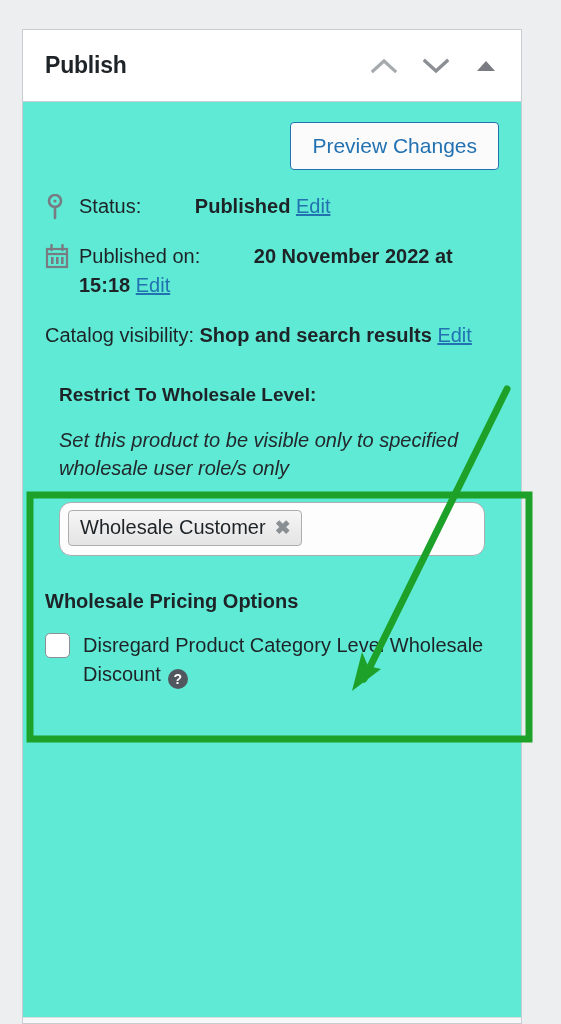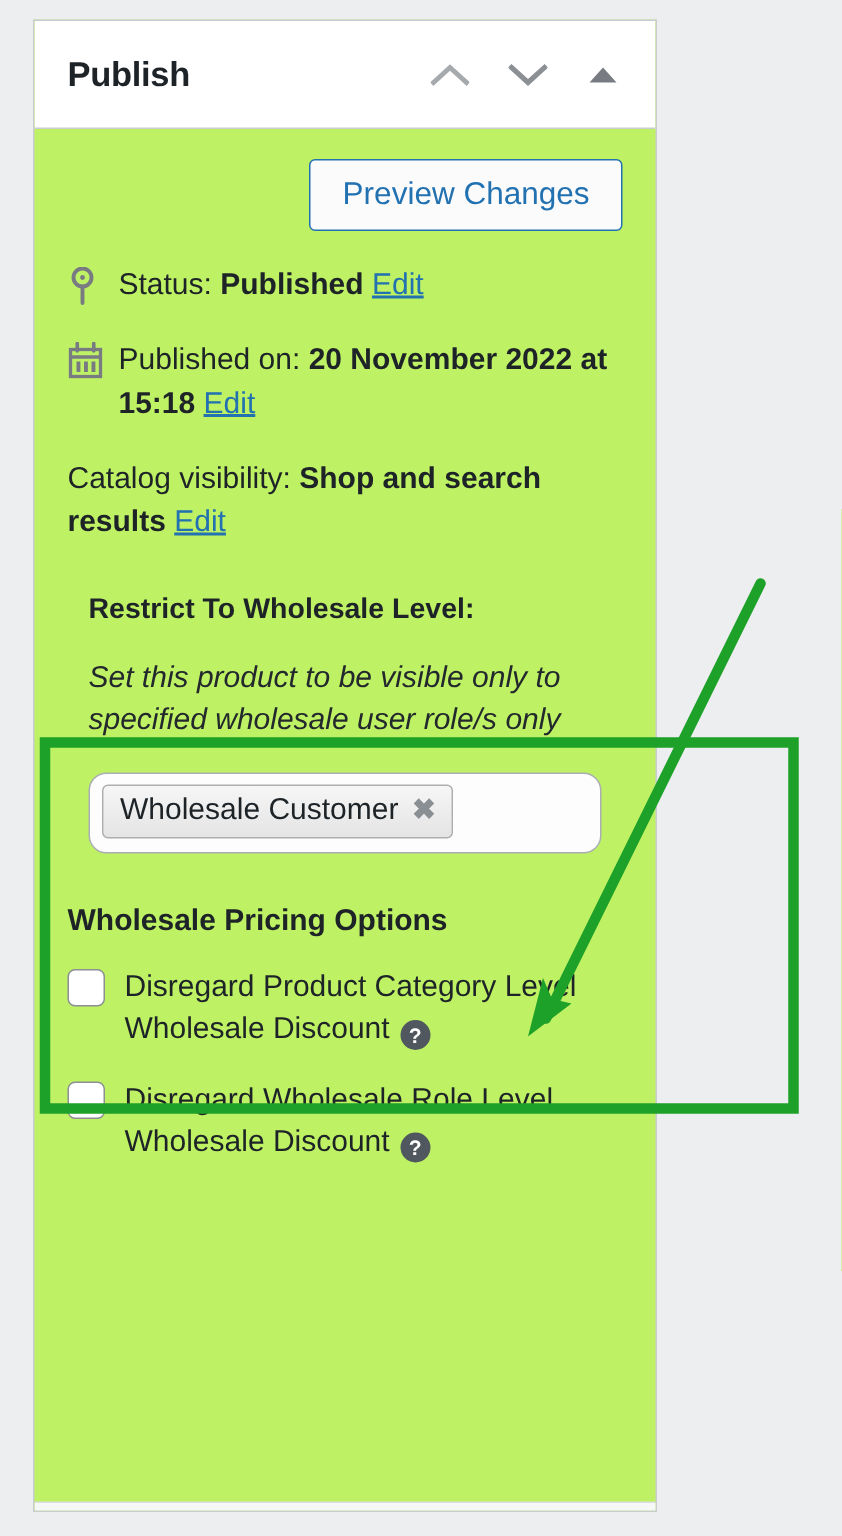--- a/index.html
+++ b/index.html
@@ -12,24 +12,24 @@
     background: #eceef0;
     font-family: "Liberation Sans", sans-serif;
     overflow: hidden;
     position: relative;
   }
 
   
   .panel {
     position: absolute;
     left: 22px;
-    top: 13px;
-    width: 416px;
+    top: 29px;
+    width: 500px;
     height: 995px;
-    background: #bef264;
+    background: #5eead4;
     border: 1px solid #c9ccd1;
     box-sizing: border-box;
     overflow: hidden;
   }
 
   
   .panel-header {
     height: 72px;
     border-bottom: 1px solid #c9ccd1;
     display: flex;
@@ -87,21 +87,21 @@
     font-size: 20px;
     line-height: 1.42;
   }
   .status-icon {
     width: 34px;
     min-width: 34px;
     padding-top: 2px;
     line-height: 0;
   }
   .status-text { flex: 1; }
-  .status-text b { font-weight: bold; }
+  .status-text b { font-weight: bold; margin-left: 48px; }
   .wp-link {
     color: #2271b1;
     text-decoration: underline;
     cursor: pointer;
   }
 
   .catalog-line {
     font-size: 20px;
     color: #1d2327;
     line-height: 1.42;
@@ -307,26 +307,20 @@
 
     <div class="pricing-title">Wholesale Pricing Options</div>
 
     <div class="checkbox-row">
       <span class="cbox"></span>
       <span class="cb-label">
         <span>Disregard Product Category Level Wholesale Discount</span><span class="help-icon">?</span>
       </span>
     </div>
 
-    <div class="checkbox-row">
-      <span class="cbox"></span>
-      <span class="cb-label">
-        <span>Disregard Wholesale Role Level Wholesale Discount</span><span class="help-icon">?</span>
-      </span>
-    </div>
 
   </div>
 
   <div class="panel-footer-divider"></div>
   <div class="panel-footer"></div>
 </div>
 
 <svg class="annotation-layer" viewBox="0 0 561 1024">
   <rect x="30" y="495" width="499" height="244" fill="none" stroke="#1ea128" stroke-width="7"></rect>
   <line x1="507" y1="389" x2="364" y2="679" stroke="#1ea128" stroke-width="7" stroke-linecap="round"></line>

